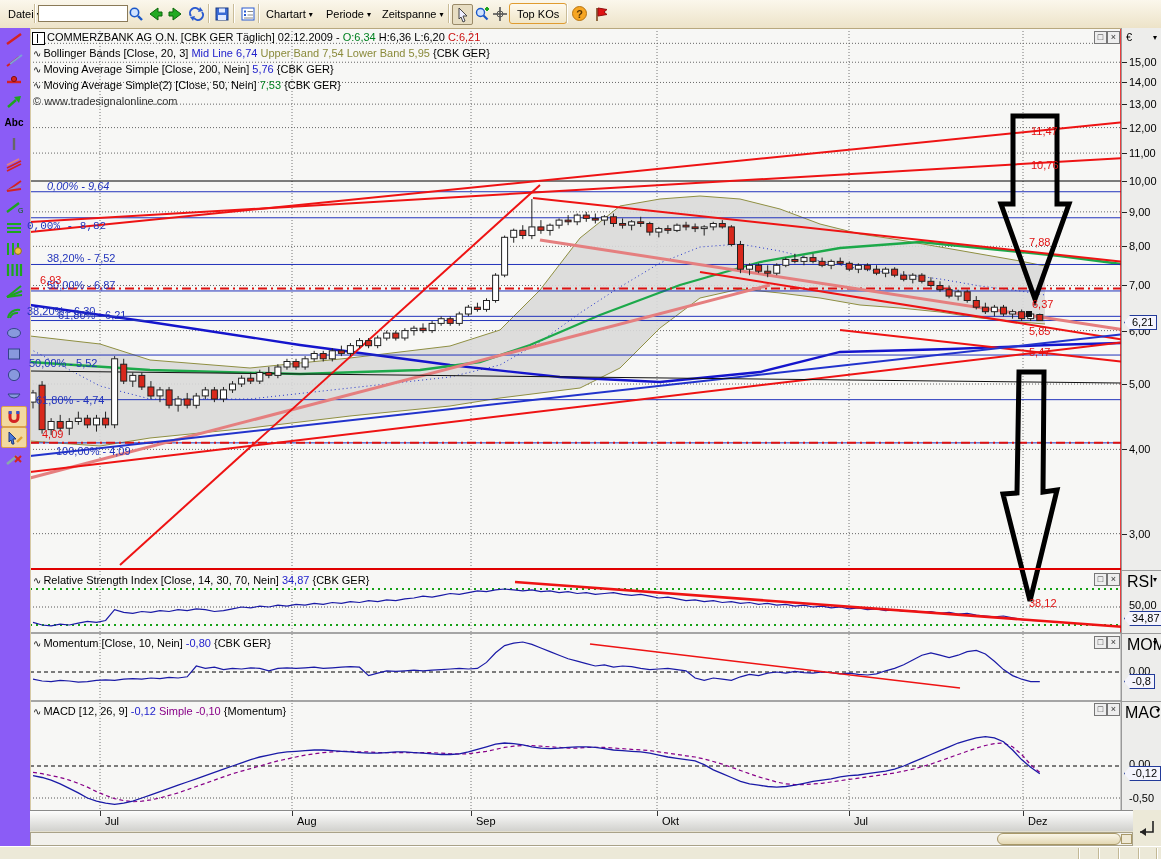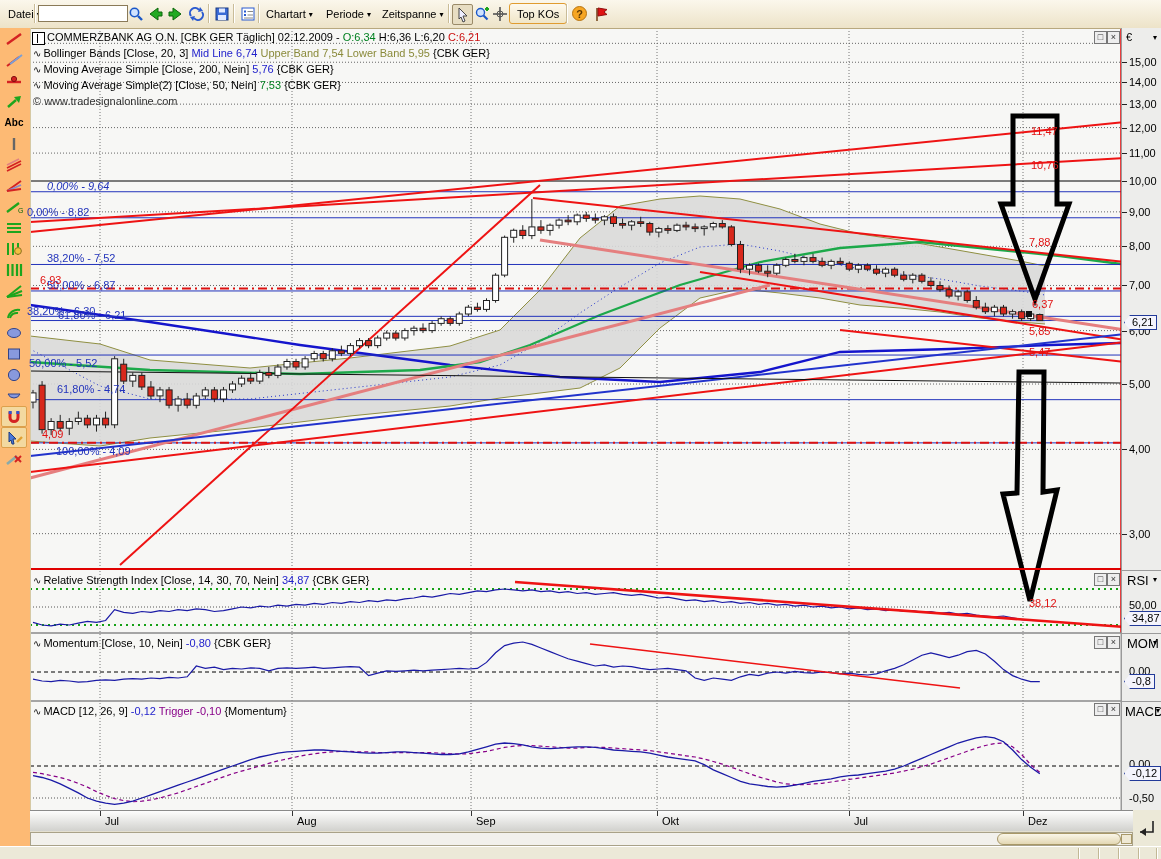--- a/index.html
+++ b/index.html
@@ -15,30 +15,30 @@
   .tbtxt{font-size:11px}
   .caret{font-size:8px;margin-top:1px}
   .sep{position:absolute;top:4px;width:1px;height:19px;background:#c9bc98;border-right:1px solid #fff}
   #searchbox{position:absolute;left:38px;top:5px;width:84px;height:15px;border:1px solid #8a7a58;
              background:#fff;font-size:11px;padding:0 2px}
   .tbicon{position:absolute;top:4px;width:19px;height:19px;display:flex;align-items:center;justify-content:center}
   .pressed{border:1px solid #9a8a68;background:#e7ddc2;border-radius:2px}
   #topkos{position:absolute;left:509px;top:3px;height:19px;padding:0 7px;display:flex;align-items:center;
           border:1px solid #e09c30;border-radius:3px;background:linear-gradient(#fdf9ee,#f0e6c8);font-size:11px}
   
-  #tools{position:absolute;left:0;top:28px;width:30px;height:831px;background:#fdba74;border-right:1px solid #d6c9a4}
+  #tools{position:absolute;left:0;top:28px;width:30px;height:831px;background:#8b5cf6;border-right:1px solid #d6c9a4}
   .tool{width:26px;height:21px;margin:0 0 0 1px;display:flex;align-items:center;justify-content:center}
   .tool.sel{background:#f3d9a0;border:1px solid #dca04c;border-radius:2px;width:24px;height:19px}
   
   #praxis{position:absolute;left:1121px;top:28px;width:40px;height:782px;background:#ededeb;border-left:1px solid #999}
   .tick{position:absolute;left:0;width:5px;height:1px;background:#222}
   .axlbl{position:absolute;left:7px;font-size:11px}
   .tag{position:absolute;left:2px;height:13px;padding:0 3px 0 7px;background:#f4f4fc;border:1px solid #223a99;
        font-size:11px;line-height:13px;clip-path:polygon(0 50%,6px 0,100% 0,100% 100%,6px 100%)}
-  .axname{position:absolute;left:5px;font-size:13px}
+  .axname{position:absolute;left:5px;font-size:16px}
   .axcaret{position:absolute;left:31px;font-size:8px}
   .axsep{position:absolute;left:0;width:40px;height:1px;background:#9a9a9a}
   
   #timeaxis{position:absolute;left:30px;top:810px;width:1103px;height:21px;
             background:linear-gradient(#fdfdfd,#cfcfcb);border-top:1px solid #8a8a8a}
   .month{position:absolute;top:4px;font-size:11px}
   .mtick{position:absolute;top:0;width:1px;height:5px;background:#333}
   #scrollrow{position:absolute;left:30px;top:831px;width:1103px;height:15px;background:#e4e0d0}
   #scrolltrack{position:absolute;left:0;top:1px;width:1101px;height:12px;background:#f2f1ec;border:1px solid #a9a288}
   #scrollthumb{position:absolute;left:966px;top:0;width:122px;height:10px;background:linear-gradient(#faf6e8,#e3d8b4);
@@ -633,21 +633,21 @@
   <span>{CBK GER}</span>
 </div>
 <div class="hline" style="left:33px;top:637px">
   <span class="sq">∿</span><span>Momentum [Close, 10, Nein]</span>
   <span class="blue">-0,80</span>
   <span>{CBK GER}</span>
 </div>
 <div class="hline" style="left:33px;top:705px">
   <span class="sq">∿</span><span>MACD [12, 26, 9]</span>
   <span class="blue">-0,12</span>
-  <span class="purple">Trigger</span>
+  <span class="purple">Simple</span>
   <span class="purple">-0,10</span>
   <span>{Momentum}</span>
 </div>
 
 <div id="praxis">
   <div class="axlbl" style="top:3px;left:4px">€</div>
   <div class="axcaret" style="top:5px">▾</div>
   <div id="axis-price-labels">
       <div class="tick" style="top: 34.2393px;"></div>
       <div class="axlbl" style="top: 28.2393px;">15,00</div>
@@ -720,27 +720,27 @@
 <div id="statusbar">
   <div class="statsep" style="left:1078px"></div>
     <div class="statsep" style="left:1098px"></div>
   <div class="statsep" style="left:1118px"></div>
     <div class="statsep" style="left:1138px"></div>
   <div class="statsep" style="left:1156px"></div>
 </div>
 
 <div id="labels">
     <div class="lbl fib" style="left: 47px; top: 180px; font-style: italic;">0,00% - 9,64</div>
-    <div class="lbl fib" style="left: 27px; top: 206px;">0,00% - 8,82</div>
+    <div class="lbl fib" style="left: 27px; top: 220px; font-family: Liberation Mono, monospace;">0,00% - 8,82</div>
     <div class="lbl fib" style="left: 47px; top: 252px;">38,20% - 7,52</div>
     <div class="lbl fib" style="left: 47px; top: 279px;">50,00% - 6,87</div>
     <div class="lbl fib" style="left: 27px; top: 305px;">38,20% - 6,30</div>
     <div class="lbl fib" style="left: 58px; top: 309px;">61,80% - 6,21</div>
     <div class="lbl fib" style="left: 29px; top: 357px;">50,00% - 5,52</div>
-    <div class="lbl fib" style="left: 36px; top: 383px; padding-left: 21px;">61,80% - 4,74</div>
+    <div class="lbl fib" style="left: 36px; top: 394px;">61,80% - 4,74</div>
     <div class="lbl fib" style="left: 56px; top: 445px;">100,00% - 4,09</div>
     <div class="lbl redlab" style="left: 40px; top: 274px;">6,93</div>
     <div class="lbl redlab" style="left: 42px; top: 428px; text-align: right;">4,09</div>
     <div class="lbl redlab" style="left: 1031px; top: 125px;">11,47</div>
     <div class="lbl redlab" style="left: 1031px; top: 159px;">10,76</div>
     <div class="lbl redlab" style="left: 1029px; top: 236px;">7,88</div>
     <div class="lbl redlab" style="left: 1032px; top: 298px;">6,37</div>
     <div class="lbl redlab" style="left: 1029px; top: 325px;">5,85</div>
     <div class="lbl redlab" style="left: 1029px; top: 346px;">5,47</div>
     <div class="lbl redlab" style="left: 1029px; top: 597px;">38,12</div>

